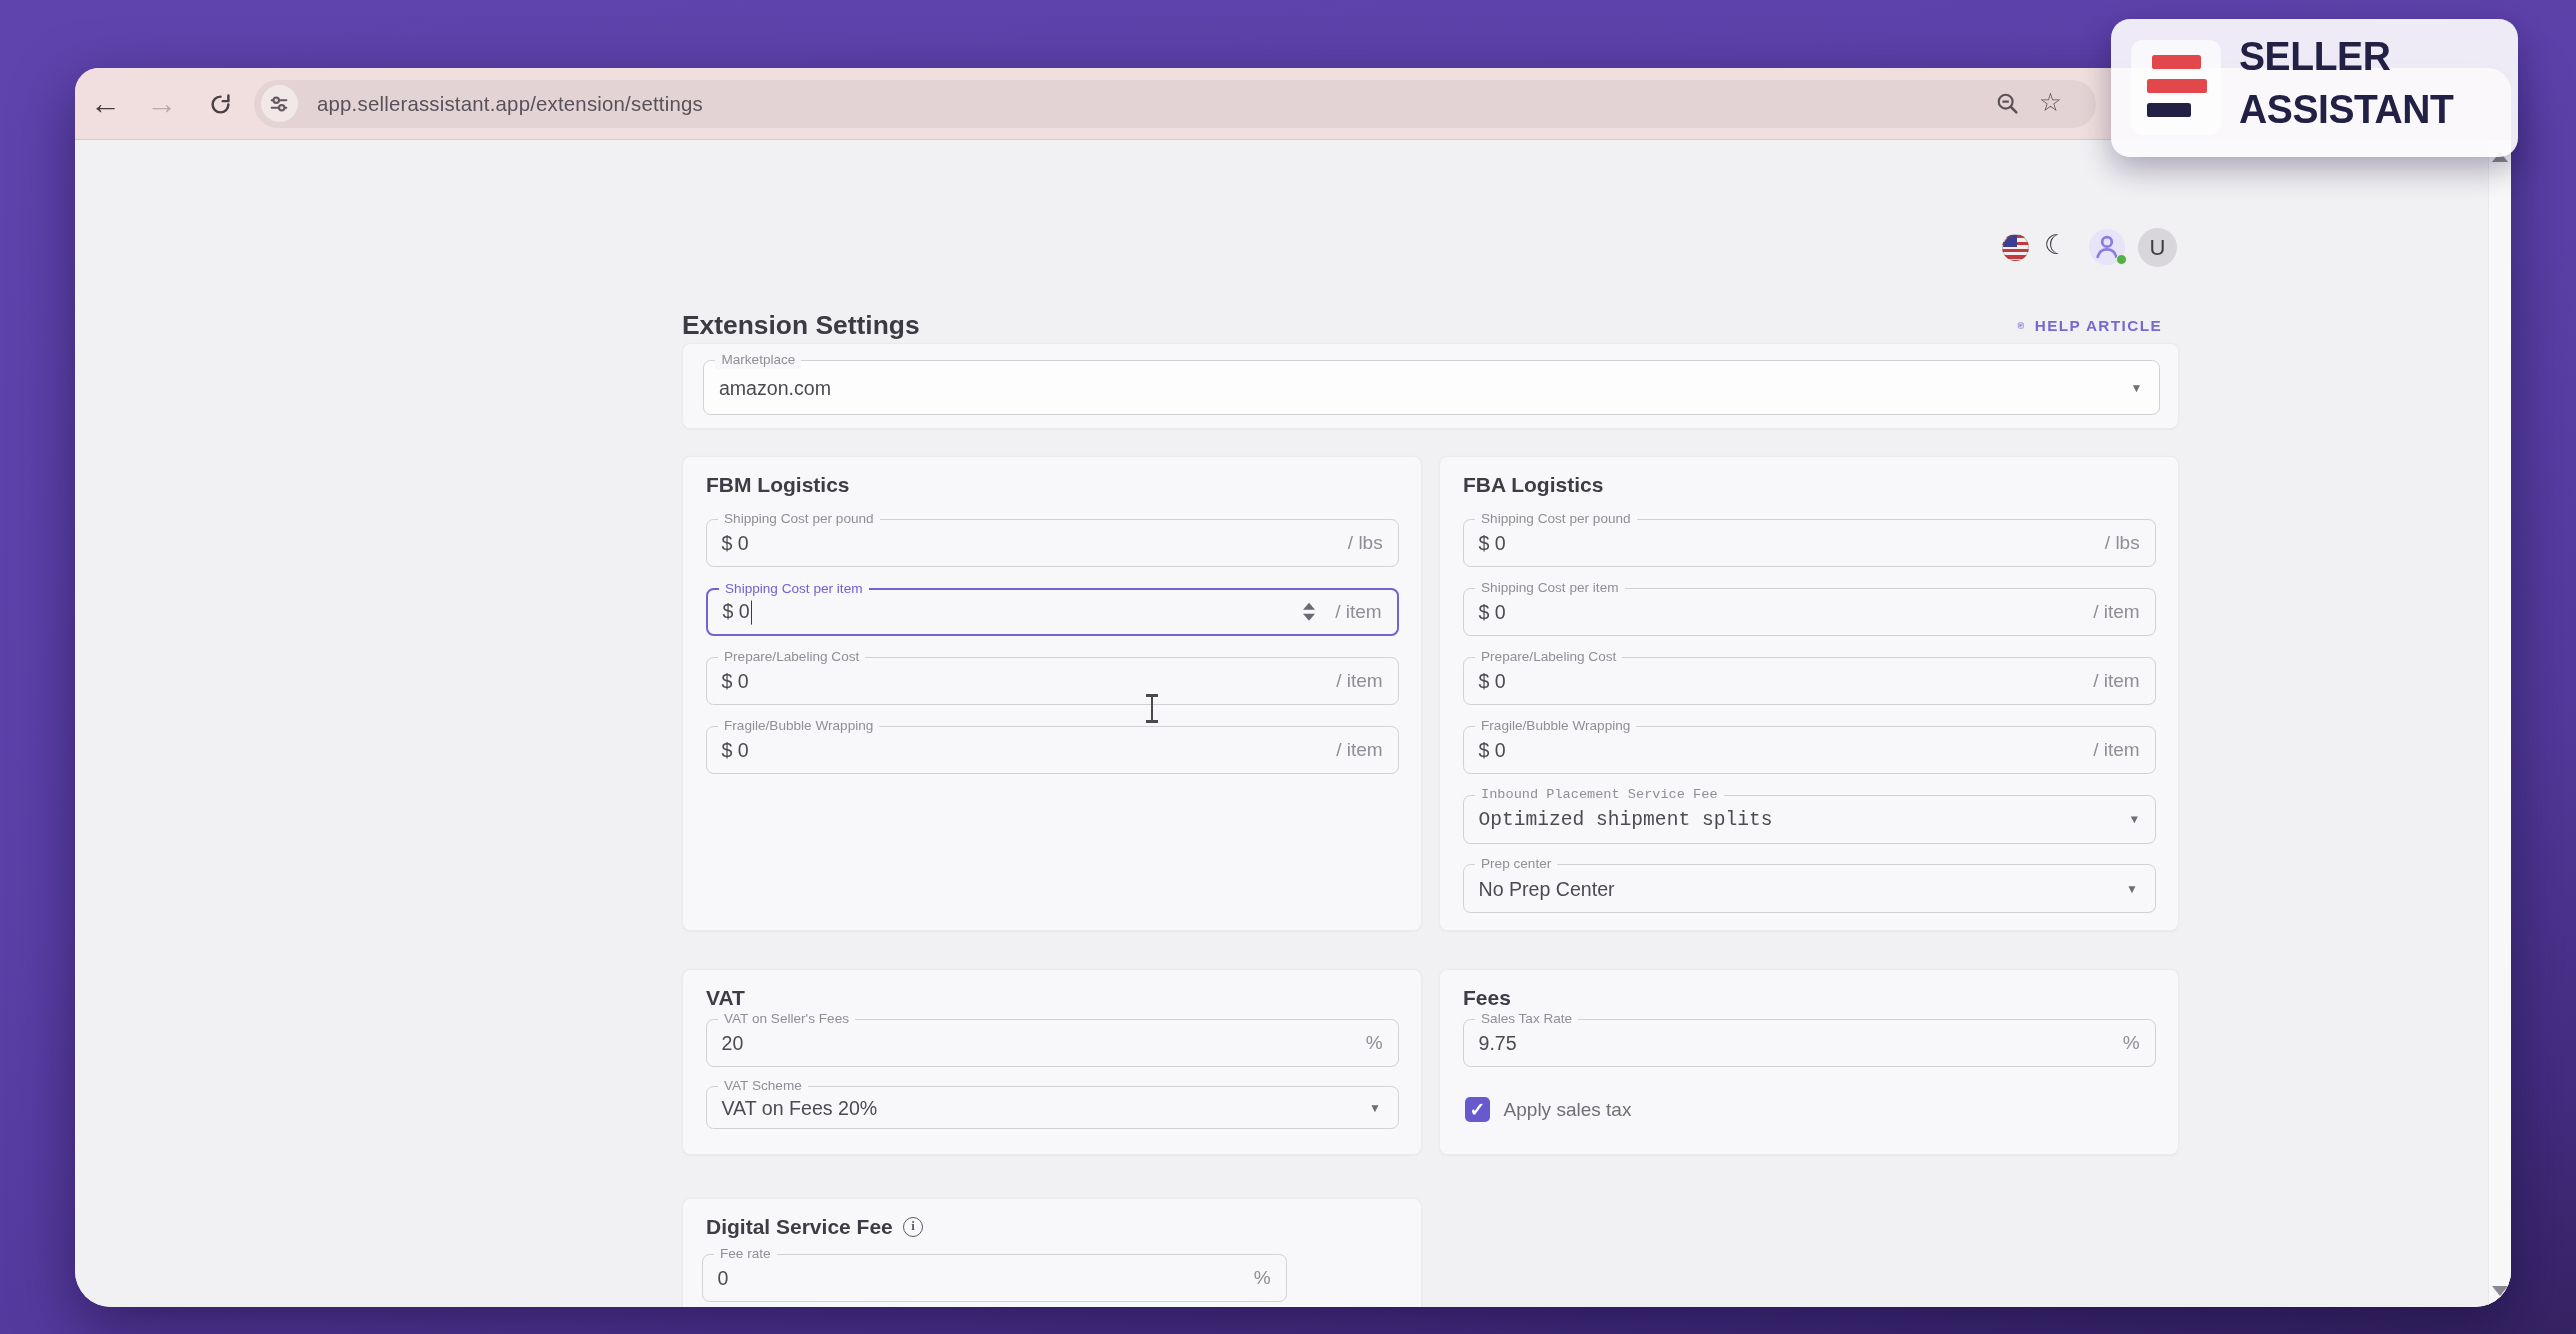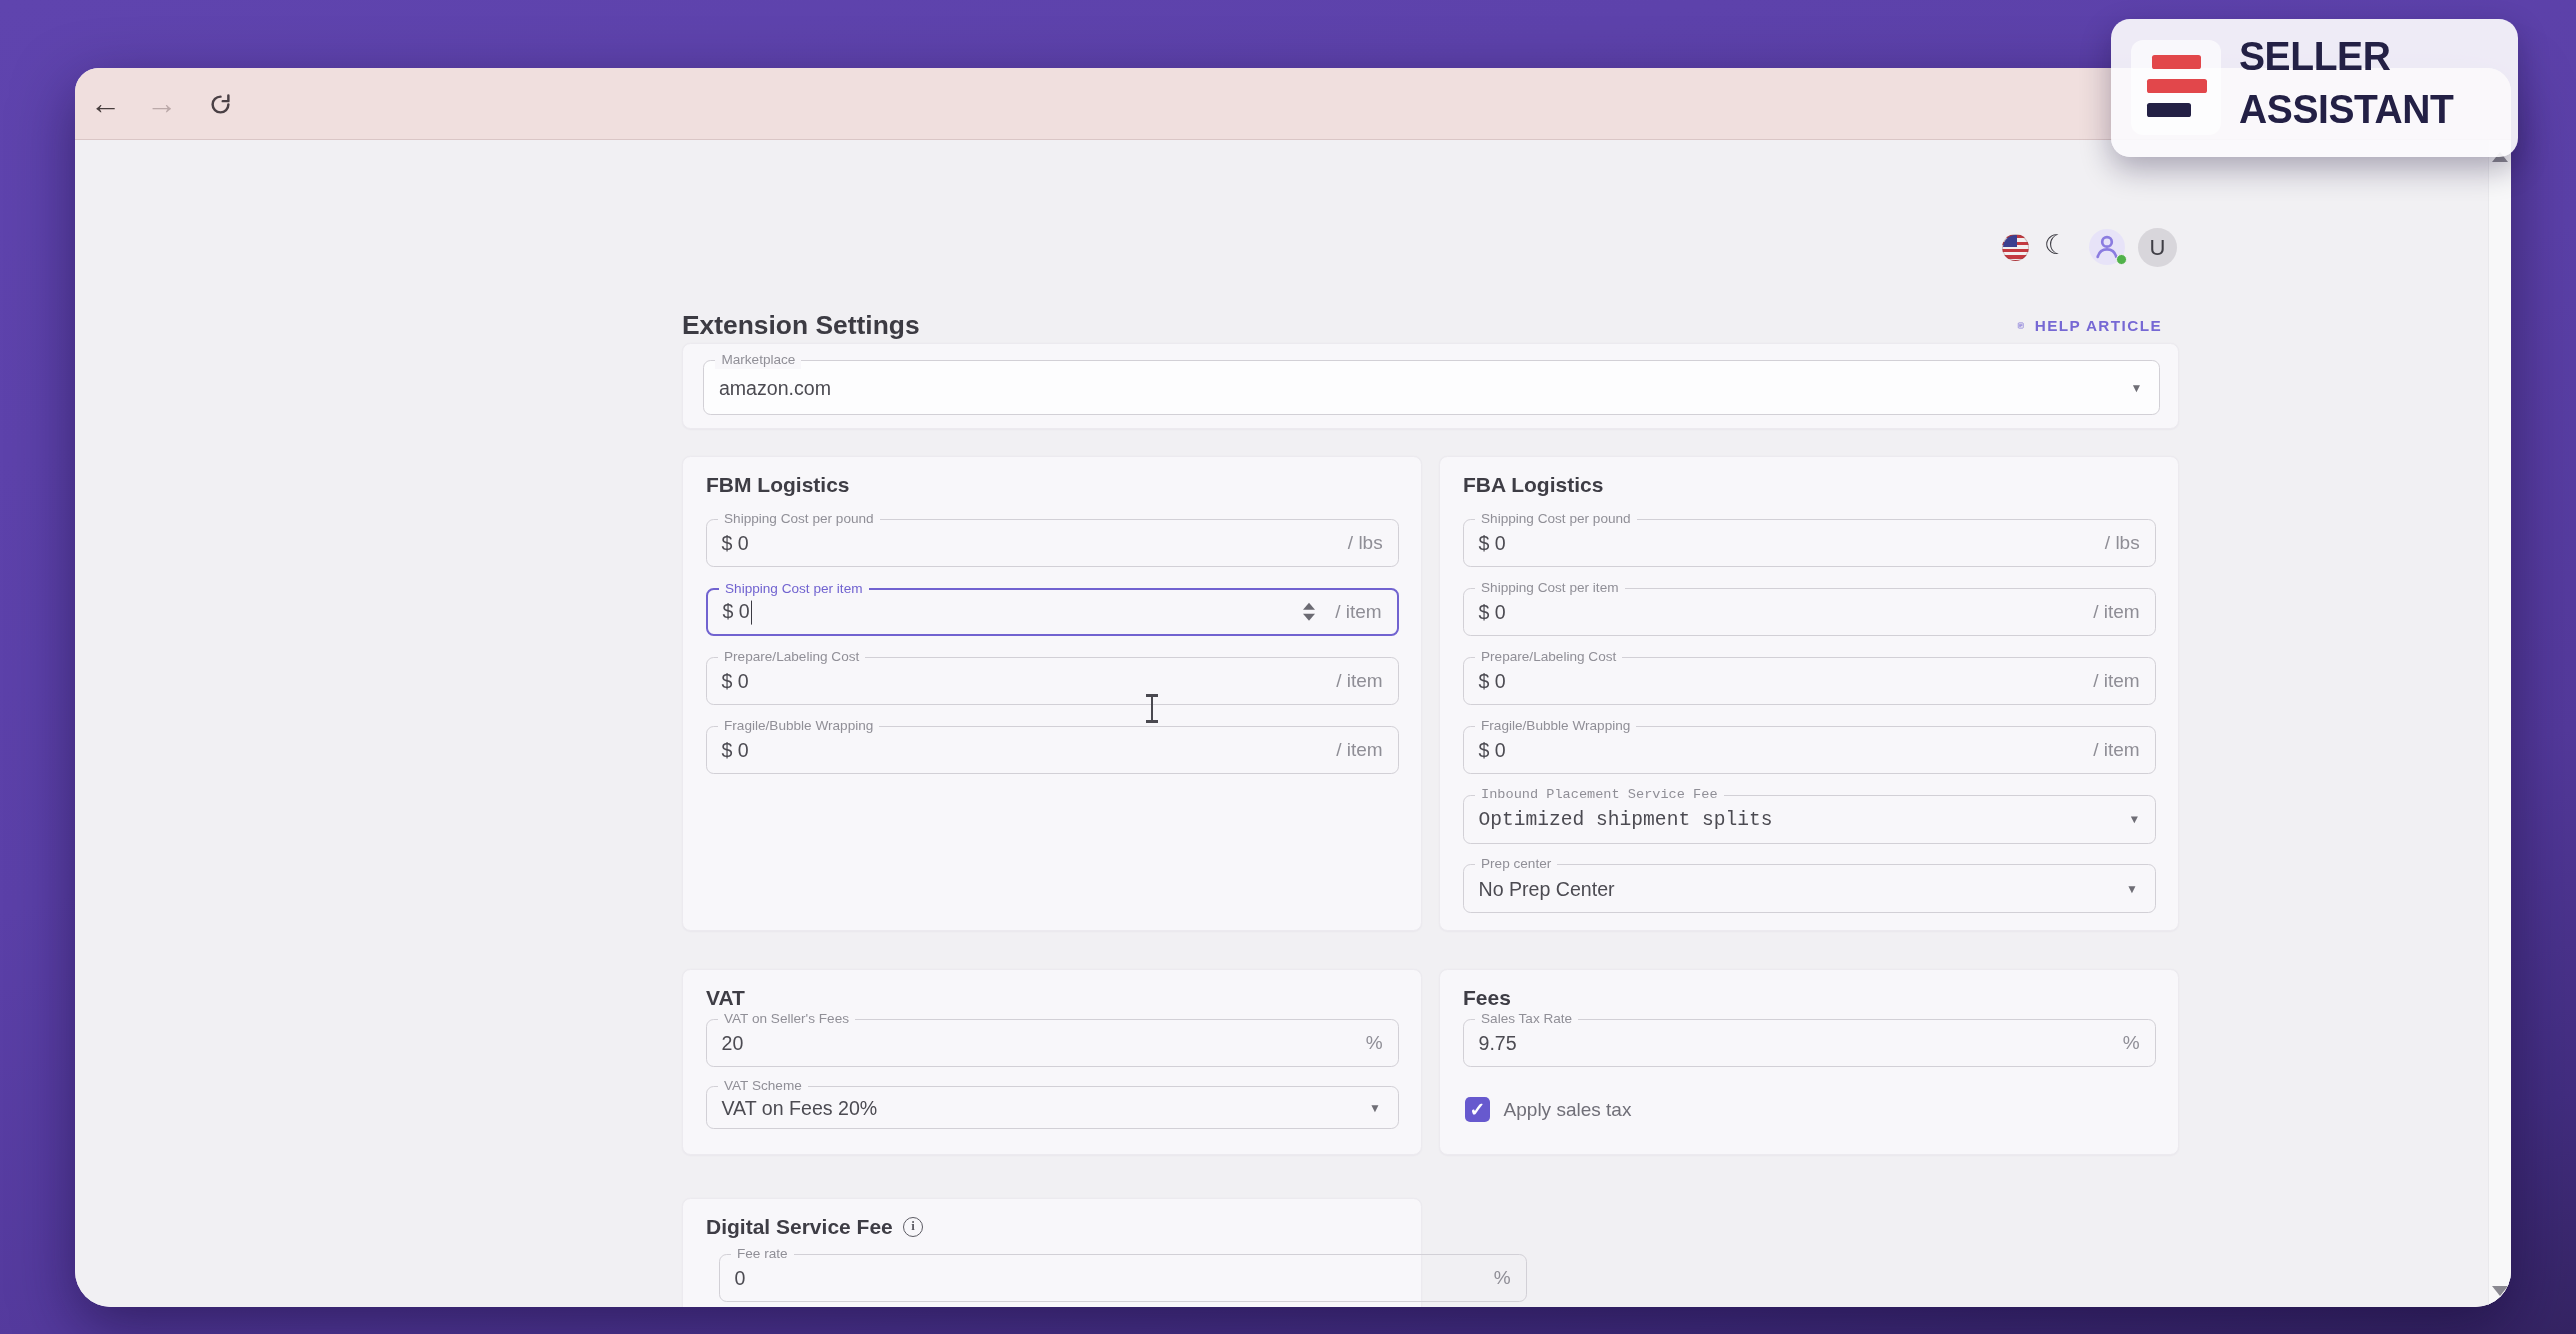--- a/index.html
+++ b/index.html
@@ -94,20 +94,39 @@
 
   <div class="toolbar">
     <div class="nav-ico" style="left:6.8px; color:#473d3d;">←</div>
     <div class="nav-ico" style="left:63px; color:#bba9a9;">→</div>
     <div class="nav-ico" style="left:121px;">
       <svg width="27" height="27" viewBox="0 0 24 24">
         <path d="M12 5a7 7 0 1 0 7 7" fill="none" stroke="#4a4045" stroke-width="2.2" stroke-linecap="round"></path>
         <path d="M19 4v5h-5" fill="none" stroke="#4a4045" stroke-width="2.2" stroke-linecap="round" stroke-linejoin="round"></path>
       </svg>
     </div>
+    <div class="urlbar">
+      <div class="tune-circle">
+        <svg width="22" height="22" viewBox="0 0 24 24">
+          <line x1="4" y1="8" x2="20" y2="8" stroke="#5f5a5f" stroke-width="2.2" stroke-linecap="round"></line>
+          <circle cx="9" cy="8" r="3" fill="#e4d3d4" stroke="#5f5a5f" stroke-width="2.2"></circle>
+          <line x1="4" y1="16" x2="20" y2="16" stroke="#5f5a5f" stroke-width="2.2" stroke-linecap="round"></line>
+          <circle cx="15" cy="16" r="3" fill="#e4d3d4" stroke="#5f5a5f" stroke-width="2.2"></circle>
+        </svg>
+      </div>
+      <span class="url-text">app.sellerassistant.app/extension/settings</span>
+      <div style="position:absolute; right:75px; top:11px;">
+        <svg width="25.6" height="25.6" viewBox="0 0 24 24">
+          <circle cx="10" cy="10" r="6.5" fill="none" stroke="#59545a" stroke-width="2"></circle>
+          <line x1="7" y1="10" x2="13" y2="10" stroke="#59545a" stroke-width="2"></line>
+          <line x1="15" y1="15" x2="20" y2="20" stroke="#59545a" stroke-width="2.4" stroke-linecap="round"></line>
+        </svg>
+      </div>
+      <div style="position:absolute; right:34px; top:6.8px; font-size:25.6px; color:#59545a;">☆</div>
+    </div>
   </div>
 
   <div class="page">
 
     <div class="scrolltrack">
       <div class="tri-up"></div>
       <div class="tri-down"></div>
     </div>
 
     <div class="flag" style="left:1927px; top:94px;">
@@ -231,21 +250,21 @@
         <div class="chk">✓</div>
         <div class="chklbl">Apply sales tax</div>
       </div>
     </div>
 
     <div class="card" style="left:607px; top:1058px; width:740px; height:136px;">
       <div class="panel-title">
         <span>Digital Service Fee</span>
         <span class="info-circle">i</span>
       </div>
-      <div class="fld" style="left:36px; top:55px; width:808px;">
+      <div class="fld" style="left:19px; top:55px; width:585px;">
         <span class="lbl">Fee rate</span>
         <span class="val">0</span>
         <span class="sfx">%</span>
       </div>
     </div>
 
     <div class="ibeam" style="left:1069px; top:554px;">
       <div class="t"></div>
         <div class="stem"></div>
         <div class="b"></div>

